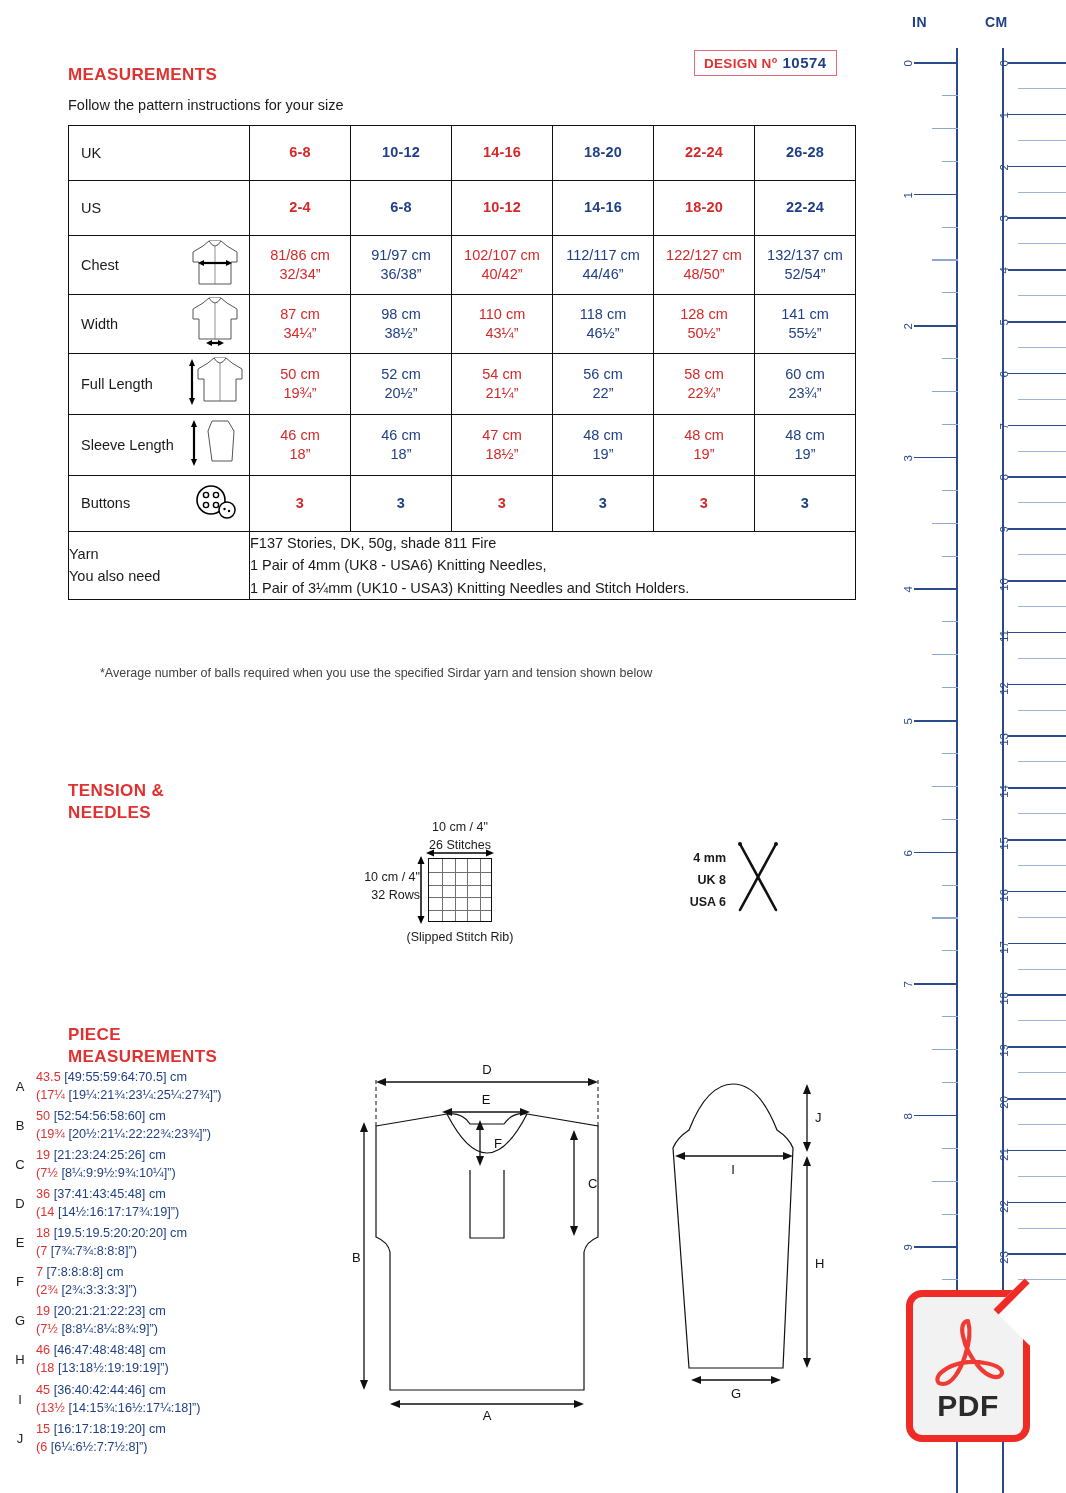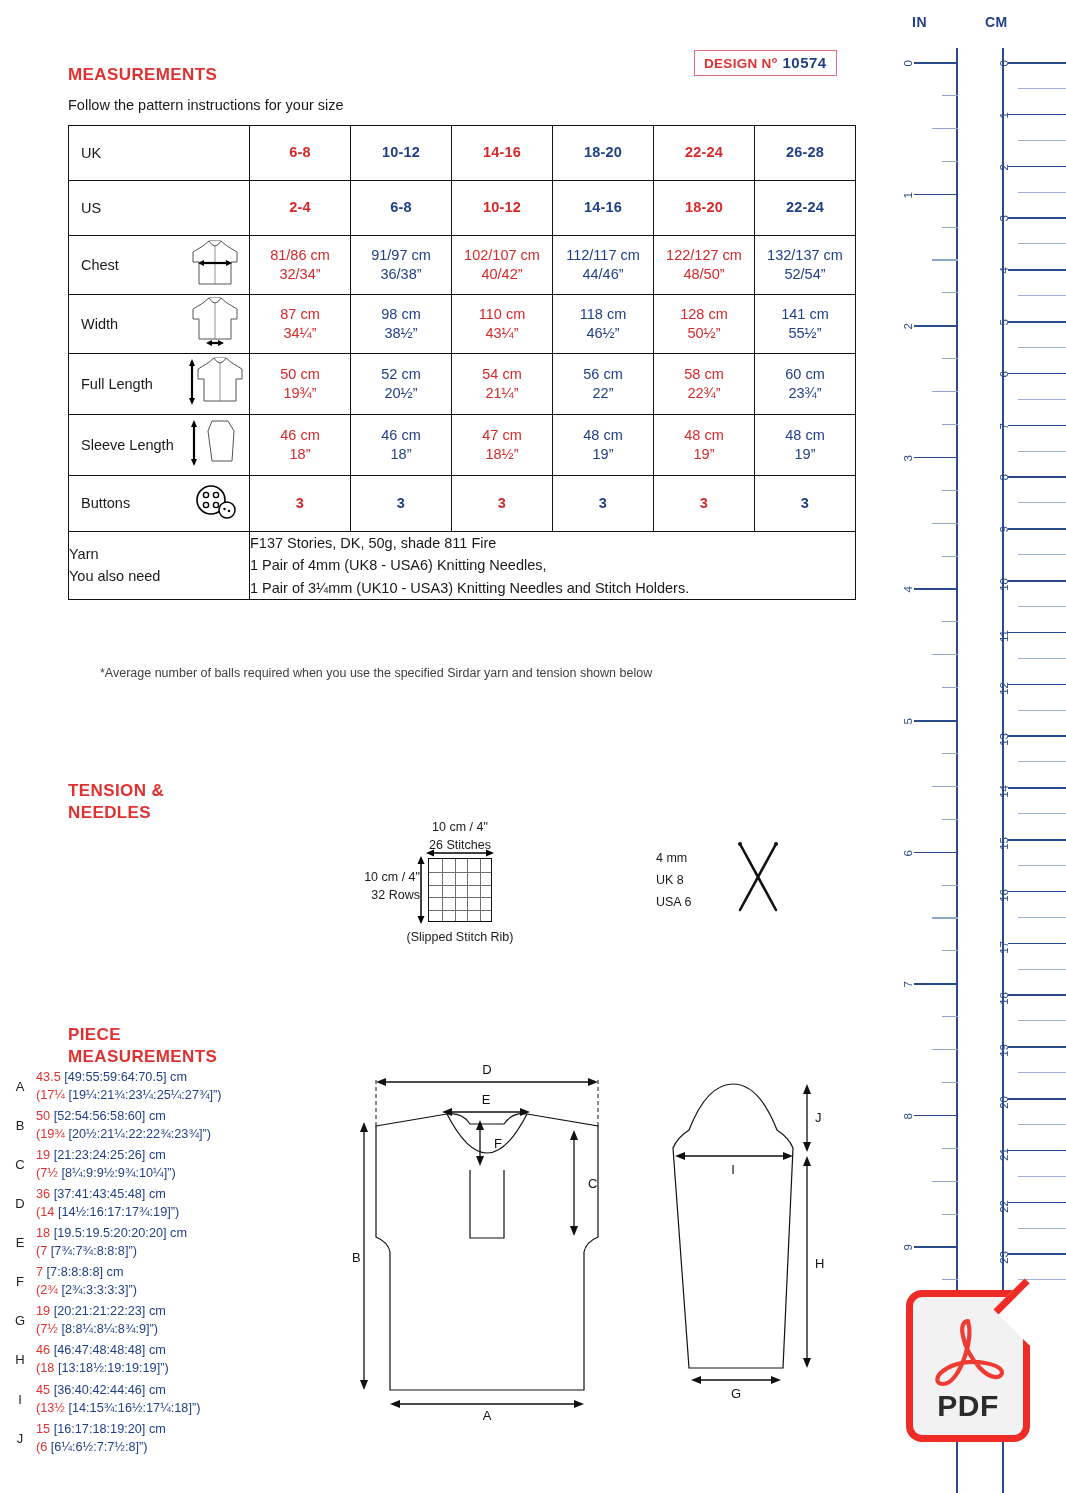--- a/index.html
+++ b/index.html
@@ -69,21 +69,21 @@
     position:absolute;left:360px;top:40px;width:64px;height:64px;
     border:1.6px solid #111;box-sizing:border-box;
   }
   .swatch i{position:absolute;background:#6f6f6f;}
   .sw-top-lbl{position:absolute;left:302px;top:0px;width:180px;text-align:center;font-size:12.5px;line-height:1.45;color:#1a1a1a;}
   .sw-left-lbl{position:absolute;left:232px;top:50px;width:120px;text-align:right;font-size:12.5px;line-height:1.45;}
   .sw-bot-lbl{position:absolute;left:282px;top:112px;width:220px;text-align:center;font-size:12.5px;}
   .harrow{position:absolute;left:358px;top:30px;width:68px;height:10px;}
   .varrow{position:absolute;left:348px;top:38px;width:10px;height:68px;}
 
-  .needle-lbl{position:absolute;left:588px;top:30px;width:70px;font-size:12.5px;line-height:1.75;}
+  .needle-lbl{position:absolute;left:588px;top:30px;width:70px;text-align:right;font-size:12.5px;line-height:1.75;font-weight:bold;}
   .needles{position:absolute;left:662px;top:22px;}
 
   
   #piece-title{position:absolute;left:0;top:1024px;}
   .piece-list{position:absolute;left:10px;top:1068px;width:300px;}
   .pm{position:relative;min-height:35px;margin-bottom:3px;}
   .pm .k{
     position:absolute;left:0;top:11px;width:20px;text-align:center;
     font-size:13px;color:#222;
   }

